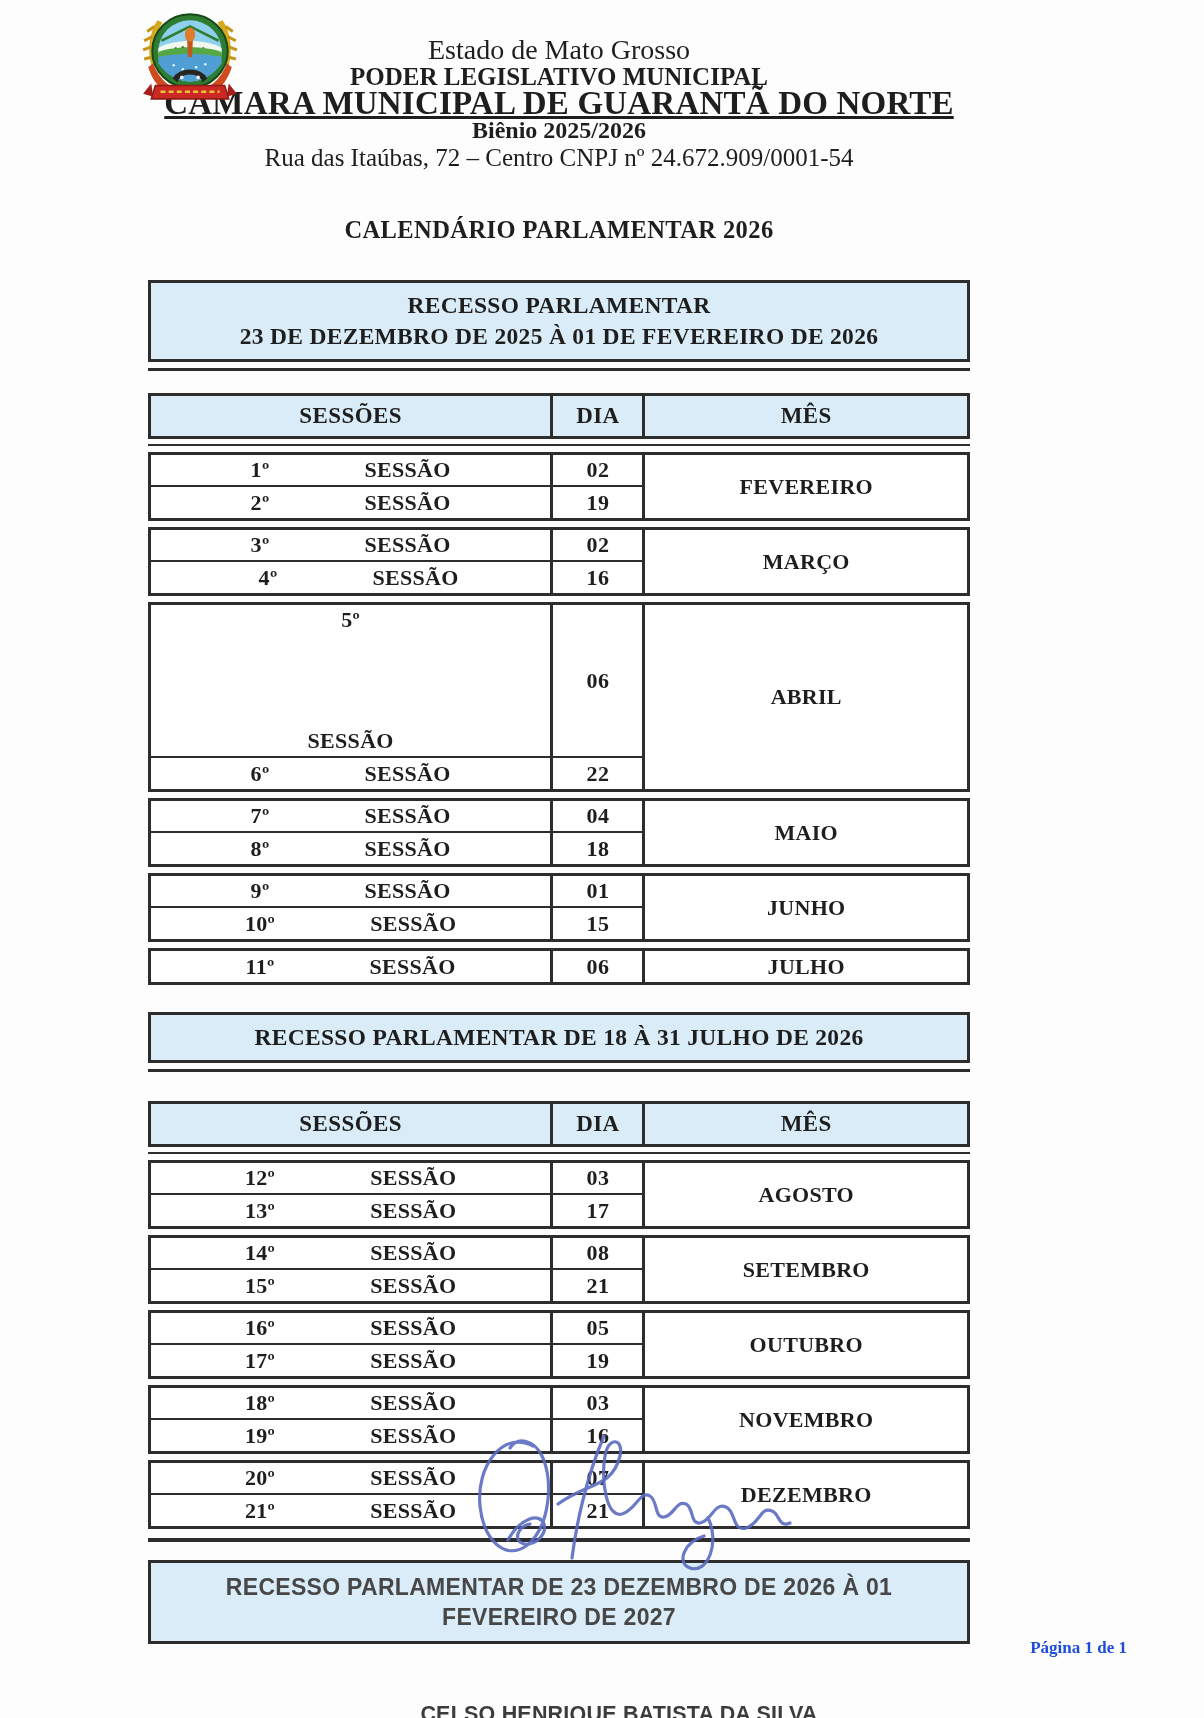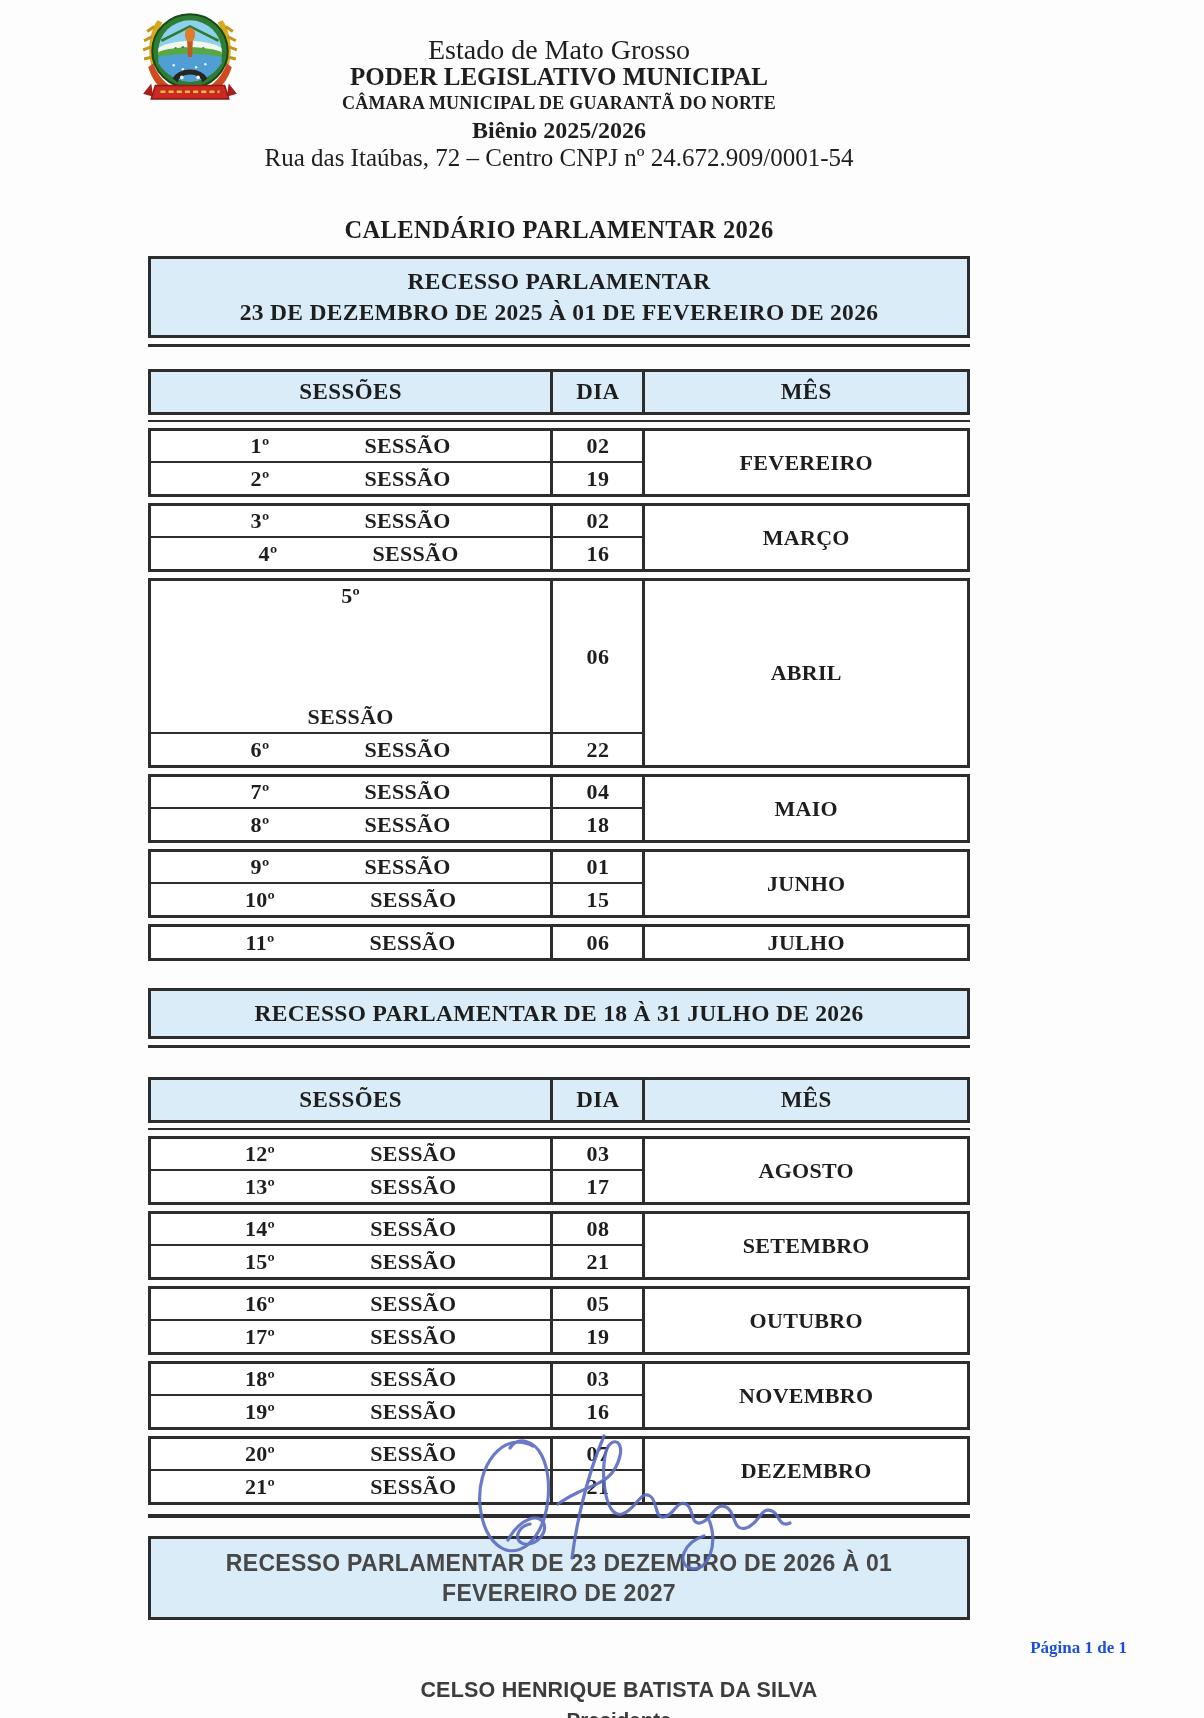--- a/index.html
+++ b/index.html
@@ -18,21 +18,21 @@
     color:var(--ink);
   }
   .content{margin-left:148px;width:822px;}
 
   
   .letterhead{position:relative;padding-top:36px;height:148px;}
   .logo{position:absolute;left:-14px;top:2px;}
   .lh-text{text-align:center;line-height:27px;}
   .h-line1{font-size:28px;}
   .h-line2{font-size:25px;font-weight:700;}
-  .h-line3{font-size:18px;font-weight:700;letter-spacing:.2px;}
+  .h-line3{font-size:33px;font-weight:700;letter-spacing:.2px;text-decoration:underline;}
   .h-line4{font-size:24px;font-weight:700;}
   .h-line5{font-size:25px;}
 
   .doc-title{
     text-align:center;font-weight:700;font-size:24.5px;
     margin-top:32px;letter-spacing:.4px;
   }
 
   
   .banner{
@@ -40,21 +40,21 @@
     background:var(--blue);
     text-align:center;font-weight:700;font-size:23.5px;line-height:31px;
     padding:7px 6px;letter-spacing:.3px;
   }
   .banner.sans{
     font-family:"Liberation Sans", sans-serif;
     color:#474747;font-size:23px;line-height:30px;padding:9px 6px;
   }
   .banner-rule{border-top:3px solid var(--bd);margin-top:6px;}
   .heavy-rule{border-top:4px solid var(--bd);margin-top:9px;}
-  .mt-b1{margin-top:12px;}
+  .mt-b1{margin-top:36px;}
   .mt-b2{margin-top:27px;}
   .mt-b3{margin-top:18px;}
 
   
   .cal-table{margin-top:22px;}
   .cal-table.second{margin-top:29px;}
   .thead{
     display:grid;grid-template-columns:49.3% 11.3% 39.4%;
     border:3px solid var(--bd);background:var(--blue);
   }

